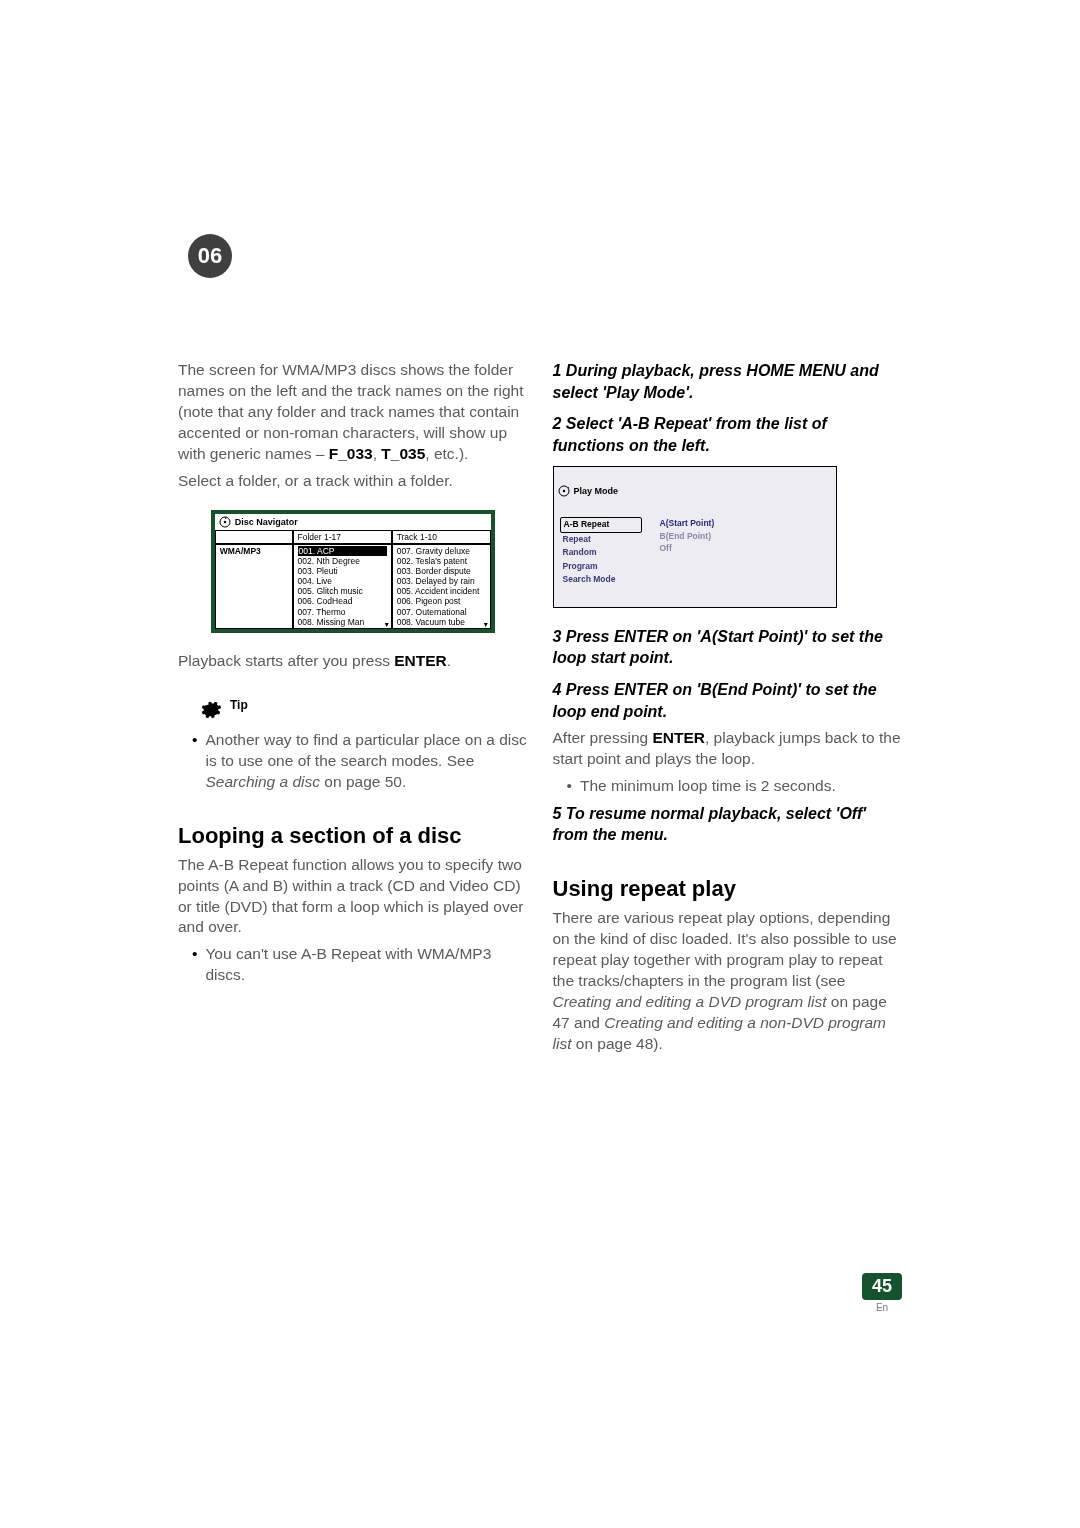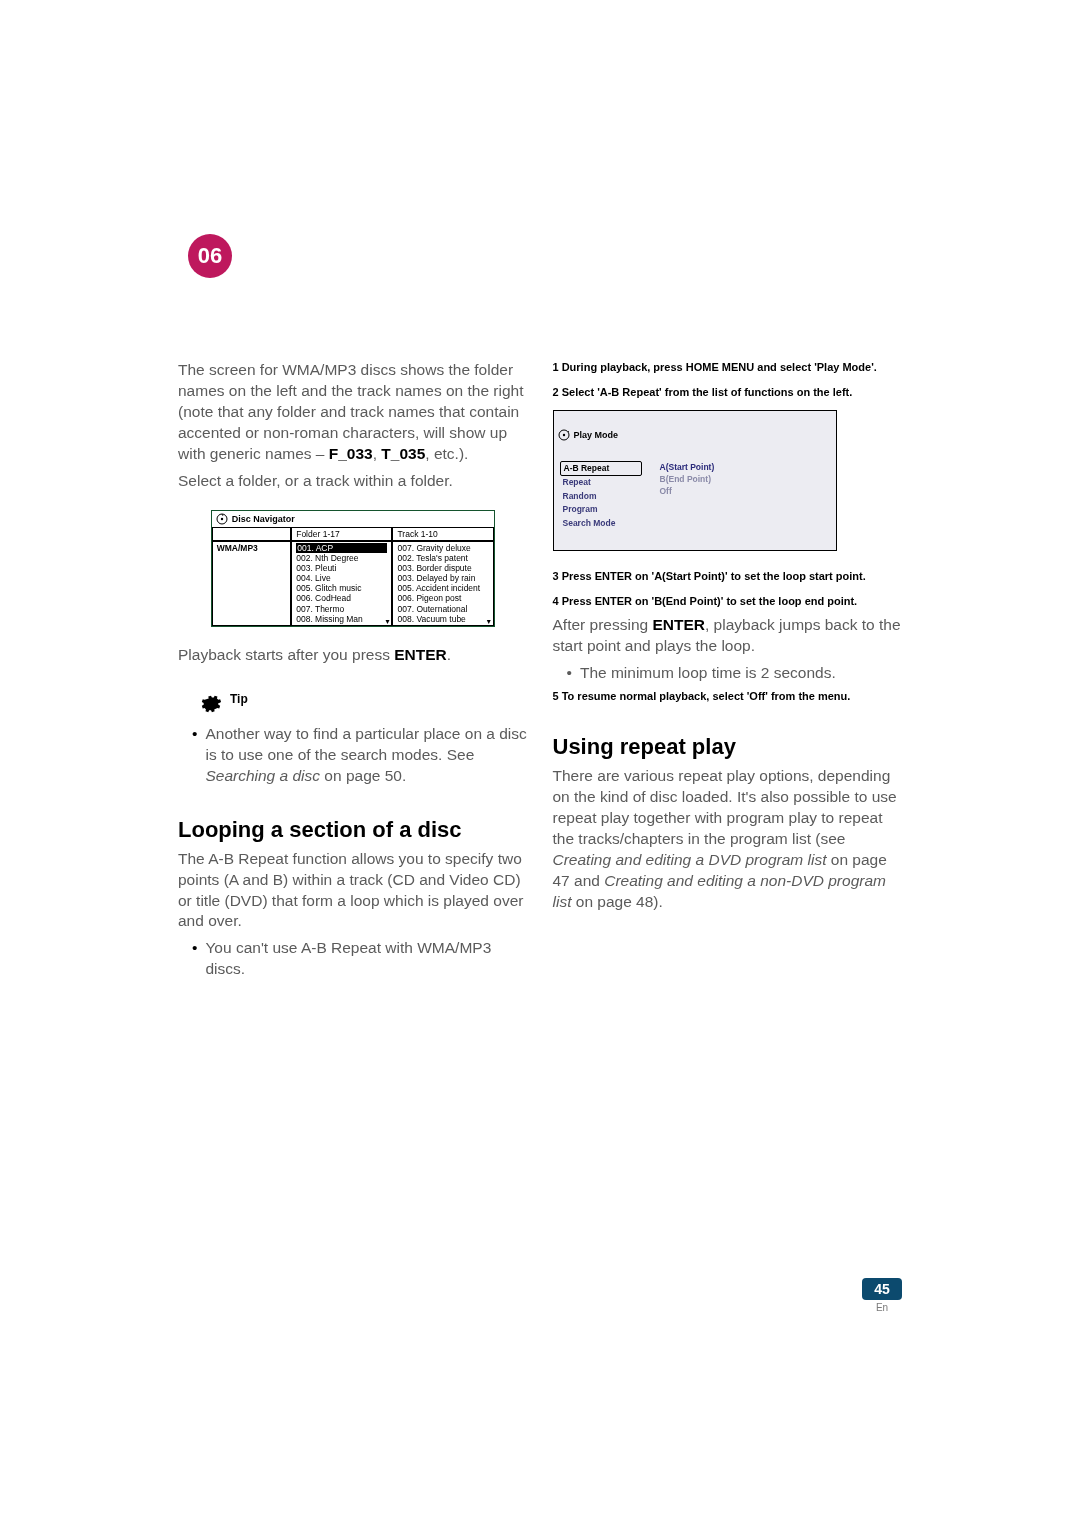--- a/index.html
+++ b/index.html
@@ -35,21 +35,21 @@
     height: 1px;
   }
   .chapter-title {
     font-weight: bold;
     font-size: 21px;
     color: #1f4fa0;
   }
   .chapter-num-badge {
     width: 44px;
     height: 44px;
-    background: #be185d;
+    background: #404040;
     border-radius: 50%;
     display: flex;
     align-items: center;
     justify-content: center;
     margin-left: 10px;
     color: #fff;
     font-weight: bold;
     font-size: 22px;
   }
   .cols {
@@ -64,21 +64,21 @@
     font-size: 15.5px;
     line-height: 1.35;
     color: #5b5b5b;
     margin-bottom: 4px;
   }
   .bold { font-weight: bold; color: #000; }
   .select-line { margin-top: 6px; margin-bottom: 18px; }
   .disc-nav {
     margin: 14px auto 18px auto;
     width: 284px;
-    border: 1px solid #14532d;
+    border: 4px solid #14532d;
     font-size: 8.5px;
     background: #fff;
   }
   .dn-header {
     display: flex;
     align-items: center;
     padding: 2px 4px;
     gap: 4px;
     font-weight: bold;
     font-size: 9px;
@@ -138,23 +138,24 @@
   .bullet .dot { color: #000; }
   .italic { font-style: italic; }
   .h2 {
     font-weight: bold;
     font-size: 22px;
     margin-top: 30px;
     margin-bottom: 6px;
     color: #000;
   }
   .step {
-    font-size: 11px;
+    font-size: 16px;
     line-height: 1.35;
     margin-bottom: 10px;
+    font-style: italic;
   }
   .step .sb { font-weight: bold; color: #000; }
   .play-mode {
     margin: 10px 0 18px 0;
     width: 284px;
     border: 1px solid #000;
     background: #ececf2;
     font-size: 8.5px;
     padding-bottom: 18px;
   }
@@ -203,24 +204,24 @@
     color: #5b5b5b;
   }
   .page-num-badge {
     position: absolute;
     right: 178px;
     bottom: 215px;
     width: 40px;
     text-align: center;
   }
   .page-num-box {
-    background: #0c4a6e;
+    background: #14532d;
     color: #fff;
     font-weight: bold;
-    font-size: 14px;
+    font-size: 18px;
     border-radius: 4px;
     padding: 3px 0;
   }
   .page-lang {
     font-size: 10px;
     color: #7a7a7a;
     margin-top: 2px;
   }
 </style>
 </head>

